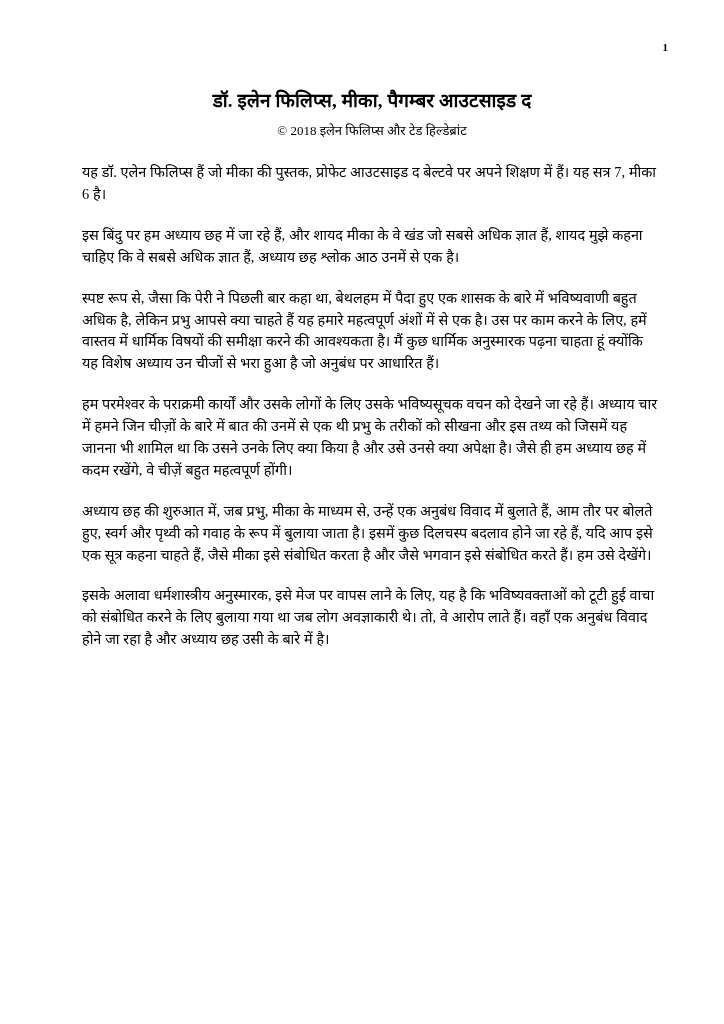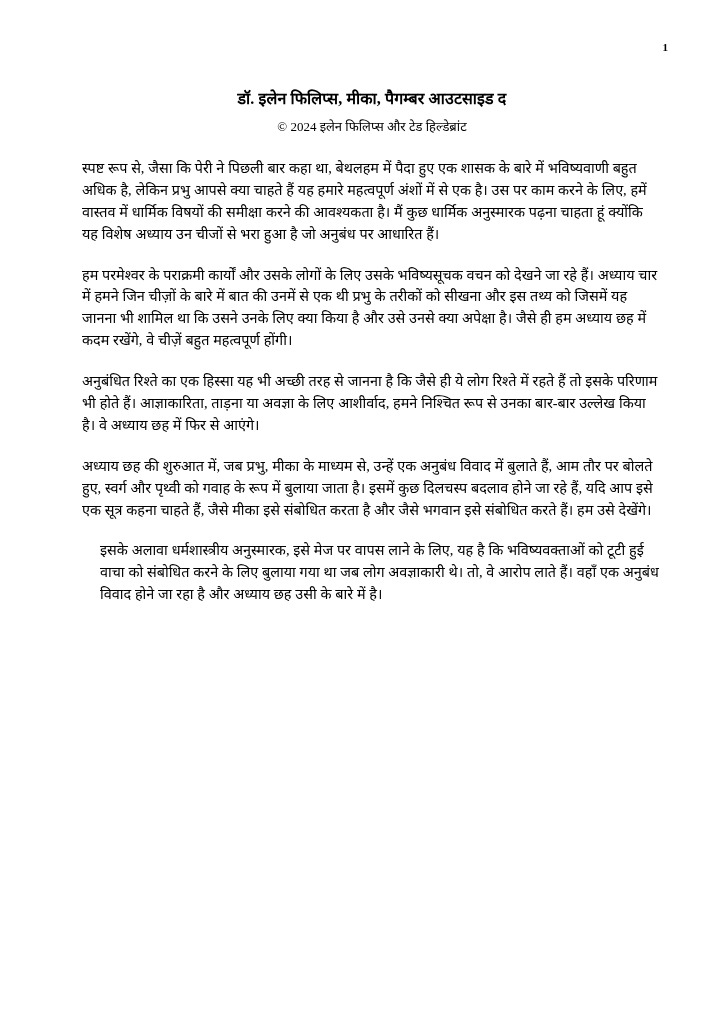--- a/index.html
+++ b/index.html
@@ -31,21 +31,21 @@
     right: 56px;
     font-size: 11px;
     font-weight: bold;
     font-family: "Liberation Serif", "DejaVu Serif", serif;
     color: #000;
     line-height: 1;
   }
   .doc-title {
     margin: 48px 0 0 0;
     text-align: center;
-    font-size: 16px;
+    font-size: 19px;
     font-weight: bold;
     line-height: 1.38;
     letter-spacing: 0.1px;
     padding: 0 10px;
   }
   .doc-title .line {
     display: block;
   }
   .copyright {
     text-align: center;
@@ -59,37 +59,37 @@
   }
   .body-copy p {
     margin: 0 0 19px 0;
     font-size: 14.4px;
     line-height: 1.52;
     text-align: left;
     word-spacing: 0.2px;
   }
   .body-copy p:last-child {
     margin-bottom: 0;
-    margin-left: 18px;
   }
 </style>
 </head>
 <body>
 
 <div class="page">
 
   <div class="page-number">1</div>
 
   <h1 class="doc-title">
     <span class="line">डॉ. इलेन फिलिप्स, मीका, पैगम्बर आउटसाइड द</span>
   </h1>
 
-  <div class="copyright">© 2024 इलेन फिलिप्स और टेड हिल्डेब्रांट</div>
+  <div class="copyright">© 2018 इलेन फिलिप्स और टेड हिल्डेब्रांट</div>
 
   <div class="body-copy">
+    <p>यह डॉ. एलेन फिलिप्स हैं जो मीका की पुस्तक, प्रोफेट आउटसाइड द बेल्टवे पर अपने शिक्षण में हैं। यह सत्र 7, मीका 6 है।</p>
+    <p>इस बिंदु पर हम अध्याय छह में जा रहे हैं, और शायद मीका के वे खंड जो सबसे अधिक ज्ञात हैं, शायद मुझे कहना चाहिए कि वे सबसे अधिक ज्ञात हैं, अध्याय छह श्लोक आठ उनमें से एक है।</p>
     <p>स्पष्ट रूप से, जैसा कि पेरी ने पिछली बार कहा था, बेथलहम में पैदा हुए एक शासक के बारे में भविष्यवाणी बहुत अधिक है, लेकिन प्रभु आपसे क्या चाहते हैं यह हमारे महत्वपूर्ण अंशों में से एक है। उस पर काम करने के लिए, हमें वास्तव में धार्मिक विषयों की समीक्षा करने की आवश्यकता है। मैं कुछ धार्मिक अनुस्मारक पढ़ना चाहता हूं क्योंकि यह विशेष अध्याय उन चीजों से भरा हुआ है जो अनुबंध पर आधारित हैं।</p>
     <p>हम परमेश्वर के पराक्रमी कार्यों और उसके लोगों के लिए उसके भविष्यसूचक वचन को देखने जा रहे हैं। अध्याय चार में हमने जिन चीज़ों के बारे में बात की उनमें से एक थी प्रभु के तरीकों को सीखना और इस तथ्य को जिसमें यह जानना भी शामिल था कि उसने उनके लिए क्या किया है और उसे उनसे क्या अपेक्षा है। जैसे ही हम अध्याय छह में कदम रखेंगे, वे चीज़ें बहुत महत्वपूर्ण होंगी।</p>
-    <p>अनुबंधित रिश्ते का एक हिस्सा यह भी अच्छी तरह से जानना है कि जैसे ही ये लोग रिश्ते में रहते हैं तो इसके परिणाम भी होते हैं। आज्ञाकारिता, ताड़ना या अवज्ञा के लिए आशीर्वाद, हमने निश्चित रूप से उनका बार-बार उल्लेख किया है। वे अध्याय छह में फिर से आएंगे।</p>
     <p>अध्याय छह की शुरुआत में, जब प्रभु, मीका के माध्यम से, उन्हें एक अनुबंध विवाद में बुलाते हैं, आम तौर पर बोलते हुए, स्वर्ग और पृथ्वी को गवाह के रूप में बुलाया जाता है। इसमें कुछ दिलचस्प बदलाव होने जा रहे हैं, यदि आप इसे एक सूत्र कहना चाहते हैं, जैसे मीका इसे संबोधित करता है और जैसे भगवान इसे संबोधित करते हैं। हम उसे देखेंगे।</p>
     <p>इसके अलावा धर्मशास्त्रीय अनुस्मारक, इसे मेज पर वापस लाने के लिए, यह है कि भविष्यवक्ताओं को टूटी हुई वाचा को संबोधित करने के लिए बुलाया गया था जब लोग अवज्ञाकारी थे। तो, वे आरोप लाते हैं। वहाँ एक अनुबंध विवाद होने जा रहा है और अध्याय छह उसी के बारे में है।</p>
   </div>
 
 </div>
 
 </body></html>

